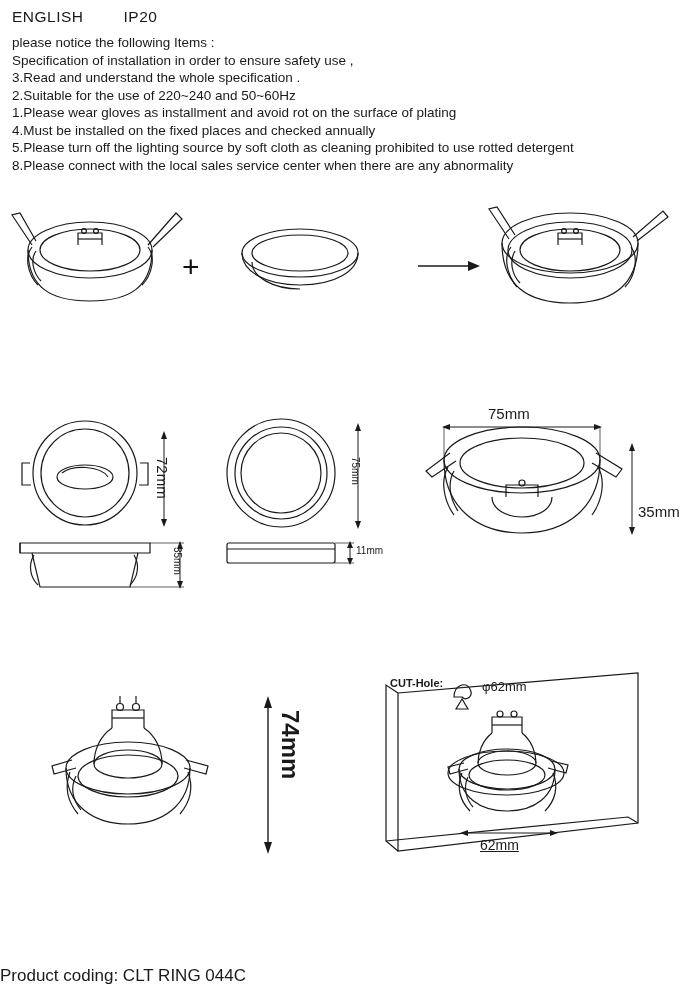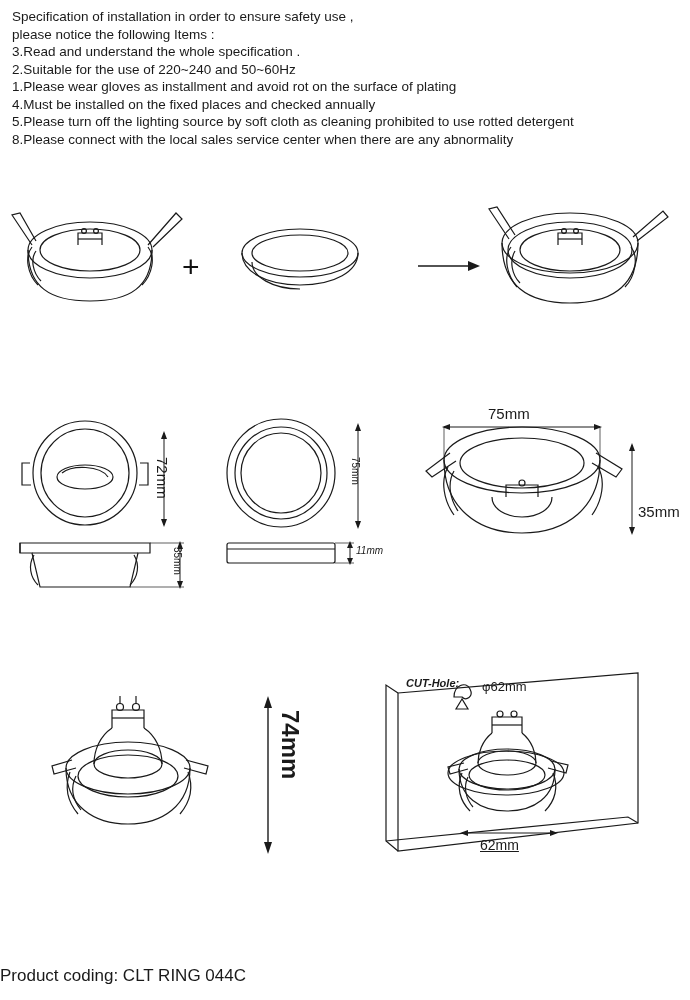--- a/index.html
+++ b/index.html
@@ -82,22 +82,26 @@
     font-size: 30px;
     color: #111;
   }
 </style>
 </head>
 <body>
 
 <div class="sheet">
 
   <div class="header">
+    <div class="header-row">
+      <span>ENGLISH</span>
+      <span>IP20</span>
+    </div>
+    <div class="spec-line">please notice the following Items :</div>
     <div class="spec-line">Specification of installation in order to ensure safety use ,</div>
-    <div class="spec-line">please notice the following Items :</div>
     <div class="spec-line">3.Read and understand the whole specification .</div>
     <div class="spec-line">2.Suitable for the use of 220~240 and 50~60Hz</div>
     <div class="spec-line">1.Please wear gloves as installment and avoid rot on the surface of plating</div>
     <div class="spec-line">4.Must be installed on the fixed places and checked annually</div>
     <div class="spec-line">5.Please turn off the lighting source by soft cloth as cleaning prohibited to use rotted detergent</div>
     <div class="spec-line">8.Please connect with the local sales service center when there are any abnormality</div>
   </div>
 
   <div class="fig" style="left:10px; top:195px;">
     <svg width="180" height="130" viewBox="0 0 180 130">
@@ -215,21 +219,21 @@
         <polygon points="137,16 143,16 140,8" fill="#1a1a1a" stroke="none"></polygon>
 
         <line x1="132" y1="128" x2="132" y2="148" stroke-width="1"></line>
         <polygon points="129,143 135,143 132,150" fill="#1a1a1a" stroke="none"></polygon>
         <polygon points="129,133 135,133 132,126" fill="#1a1a1a" stroke="none"></polygon>
         <line x1="117" y1="128" x2="136" y2="128" stroke-width="0.7"></line>
         <line x1="117" y1="148" x2="136" y2="148" stroke-width="0.7"></line>
       </g>
     </svg>
     <div class="dim-label vert small" style="left:132px; top:42px;">75mm</div>
-    <div class="dim-label small" style="left:138px; top:130px;font-style:italic;">11mm</div>
+    <div class="dim-label small" style="left:138px; top:130px;">11mm</div>
   </div>
 
   <div class="fig" style="left:410px; top:405px;">
     <svg width="260" height="190" viewBox="0 0 260 190">
       <g fill="none" stroke="#1a1a1a" stroke-width="1.2">
 
         <ellipse cx="112" cy="55" rx="78" ry="33"></ellipse>
         <path d="M34 55 C34 103, 68 128, 112 128 C156 128, 190 103, 190 55"></path>
         <ellipse cx="112" cy="58" rx="62" ry="25"></ellipse>
 
@@ -319,20 +323,20 @@
         <path d="M183 118 C189 132, 185 146, 175 156"></path>
 
         <line x1="92" y1="178" x2="186" y2="178" stroke-width="1"></line>
         <polygon points="98,175 98,181 90,178" fill="#1a1a1a" stroke="none"></polygon>
         <polygon points="180,175 180,181 188,178" fill="#1a1a1a" stroke="none"></polygon>
 
         <path d="M84 42 C84 30, 96 26, 100 34 C104 42, 96 46, 92 42 Z"></path>
         <path d="M92 44 L86 54 L98 54 Z"></path>
       </g>
     </svg>
-    <div class="cut-hole" style="left:36px; top:22px;font-style:italic;">CUT-Hole:</div>
+    <div class="cut-hole" style="left:20px; top:22px;">CUT-Hole:</div>
     <div class="dim-label small" style="left:112px; top:24px; font-size:13px;">φ62mm</div>
     <div class="dim-label" style="left:110px; top:182px; font-size:14px;text-decoration:underline;">62mm</div>
   </div>
 
   <div class="footer">Product coding: CLT RING 044C</div>
 
 </div>
 
 </body></html>

